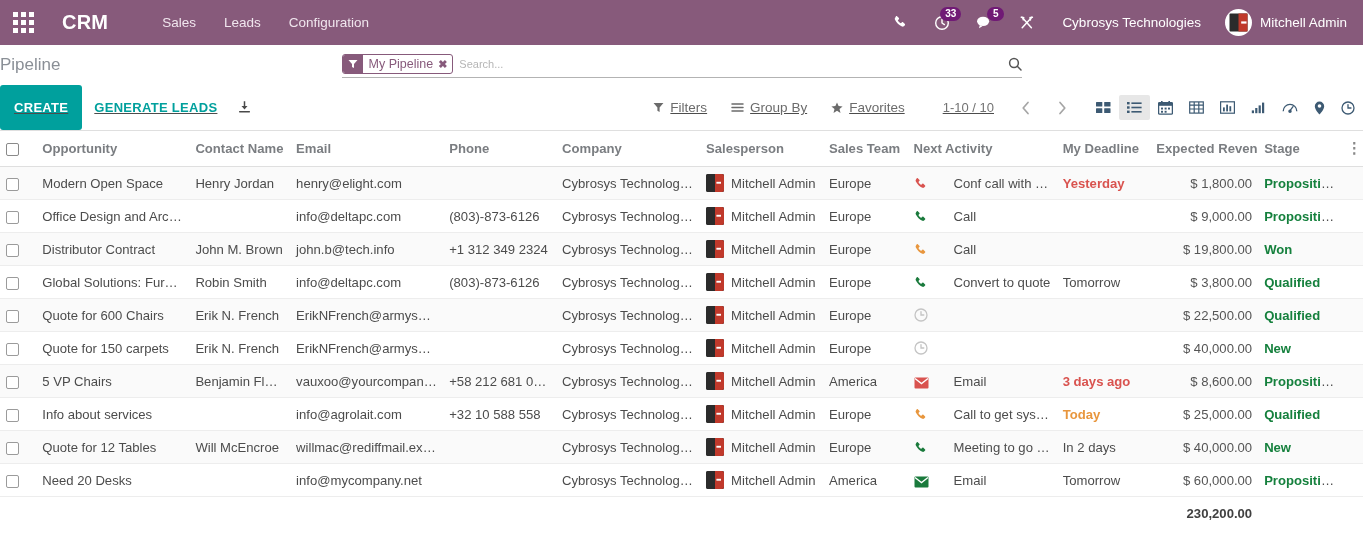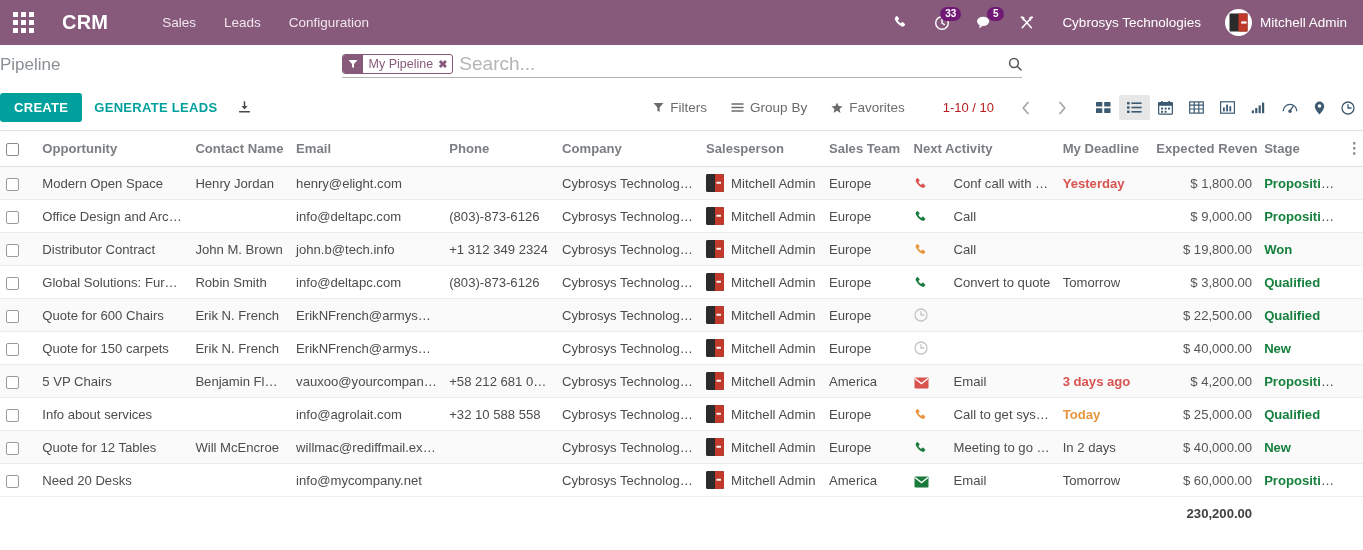--- a/index.html
+++ b/index.html
@@ -99,34 +99,34 @@
     display: flex; align-items: center; justify-content: center;
   }
   .facet-label {
     font-size: 12.5px; color: #875A7B;
     padding: 0 5px 0 6px; display: flex; align-items: center; gap: 5px;
     white-space: nowrap;
   }
   .facet-close { font-size: 11px; color: #875A7B; cursor: pointer; font-weight: bold; }
   .search-input {
     border: none; outline: none; flex: 1;
-    font-size: 19px; color: #4c4c4c;
+    font-size: 11px; color: #4c4c4c;
     padding: 0 6px; height: 20px;
     font-family: "Liberation Sans", sans-serif;
     background: transparent;
   }
   .search-input::placeholder { color: #b5b5b5; }
   .search-mag {
     color: #666; padding-left: 6px; display: flex; align-items: center;
     cursor: pointer;
   }
 
   .cp-row2 {
-    display: flex; align-items: center;
-    height: 45px; position: relative;
+    display: flex; 
+    height: 45px; position: relative; text-decoration: underline;
   }
   .btn-create {
     background: #00A09D; color: #fff;
     border: none; border-radius: 3px;
     font-size: 13px; font-weight: bold; letter-spacing: .3px;
     padding: 7px 14px; cursor: pointer;
     font-family: "Liberation Sans", sans-serif;
     text-transform: uppercase;
   }
   .btn-link {
@@ -144,21 +144,21 @@
     margin-left: auto; display: flex; align-items: center;
   }
   .dropdown-tog {
     display: flex; align-items: center; gap: 6px;
     font-size: 13.5px; color: #6b6b6b;
     padding: 6px 12px; cursor: pointer;
     white-space: nowrap;
   }
   .pager {
     display: flex; align-items: center; gap: 12px;
-    margin-left: 18px; color: #b91c1c; font-size: 13px;
+    margin-left: 18px; color: #737373; font-size: 13px;
   }
   .pager-val { padding: 0 8px; white-space: nowrap; }
   .pager-btn {
     background: none; border: none; cursor: pointer;
     color: #a5a5a5; padding: 2px 7px; display: flex; align-items: center;
   }
   .viewswitch { display: flex; align-items: center; margin-left: 14px; }
   .vs-btn {
     background: none; border: none; cursor: pointer;
     padding: 6px 8px; color: #3d5a73;
@@ -730,21 +730,21 @@
               <span class="act-icon">
                 <svg width="15" height="12" viewBox="0 0 15 12">
                   <rect x="0.5" y="0.5" width="14" height="11" rx="1" fill="#d9534f"></rect>
                   <path d="M1 1.6 L7.5 6.6 L14 1.6" fill="none" stroke="#ffffff" stroke-width="1.3"></path>
                 </svg>
               </span>
               <span class="act-text">Email</span>
             </span>
           </td>
           <td class="col-deadline"><span class="dl-overdue">3 days ago</span></td>
-          <td class="col-revenue"><span class="rev-txt">$ 4,200.00</span></td>
+          <td class="col-revenue"><span class="rev-txt">$ 8,600.00</span></td>
           <td class="col-stage"><span class="stage-txt">Proposition</span></td>
           <td class="col-opts"></td>
         </tr>
         <tr>
           <td class="col-check"><span class="cbx"></span></td>
           <td class="col-opp">Info about services</td>
           <td class="col-contact"></td>
           <td class="col-email">info@agrolait.com</td>
           <td class="col-phone">+32 10 588 558</td>
           <td class="col-company">Cybrosys Technologies</td>

